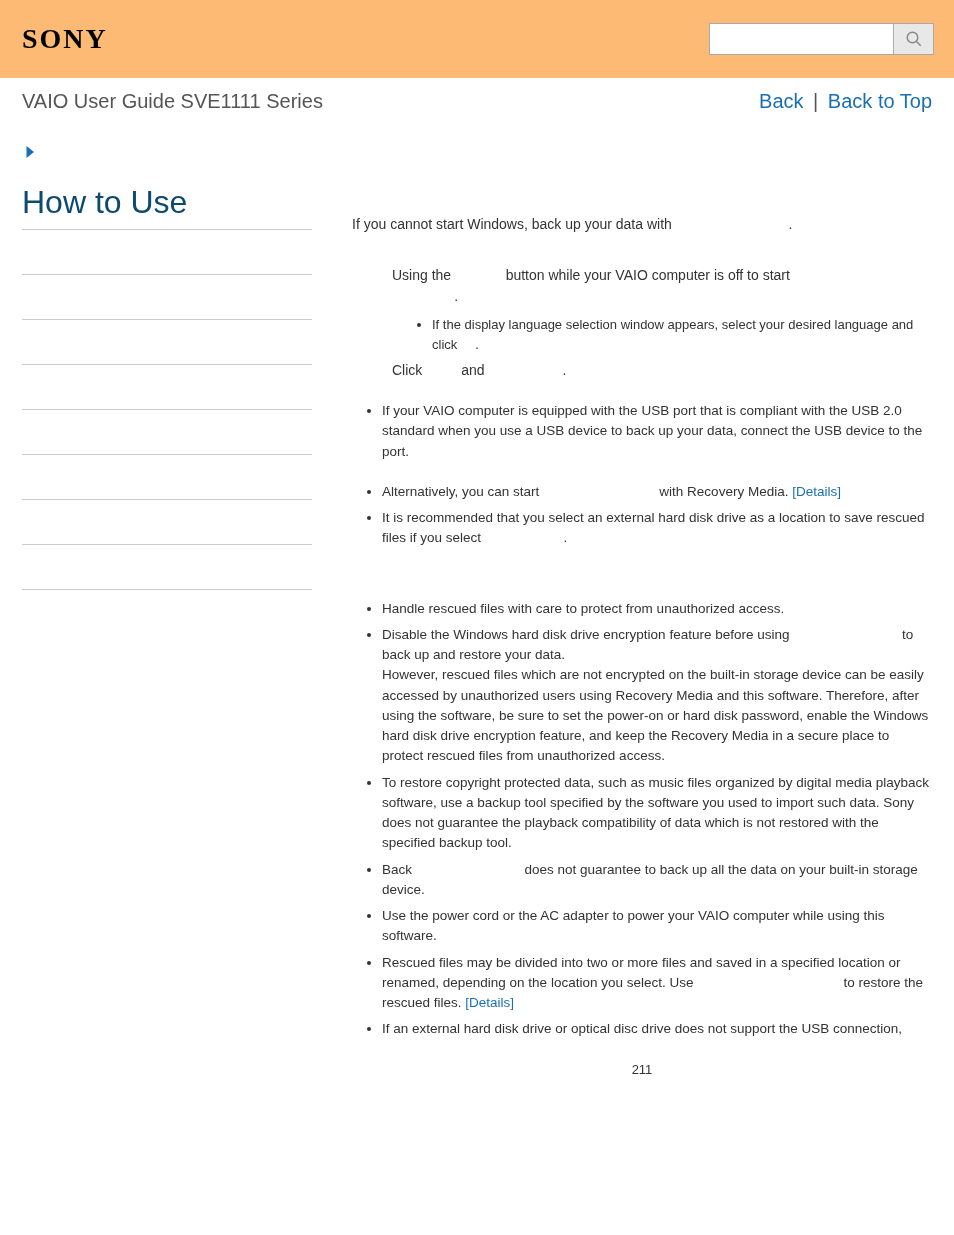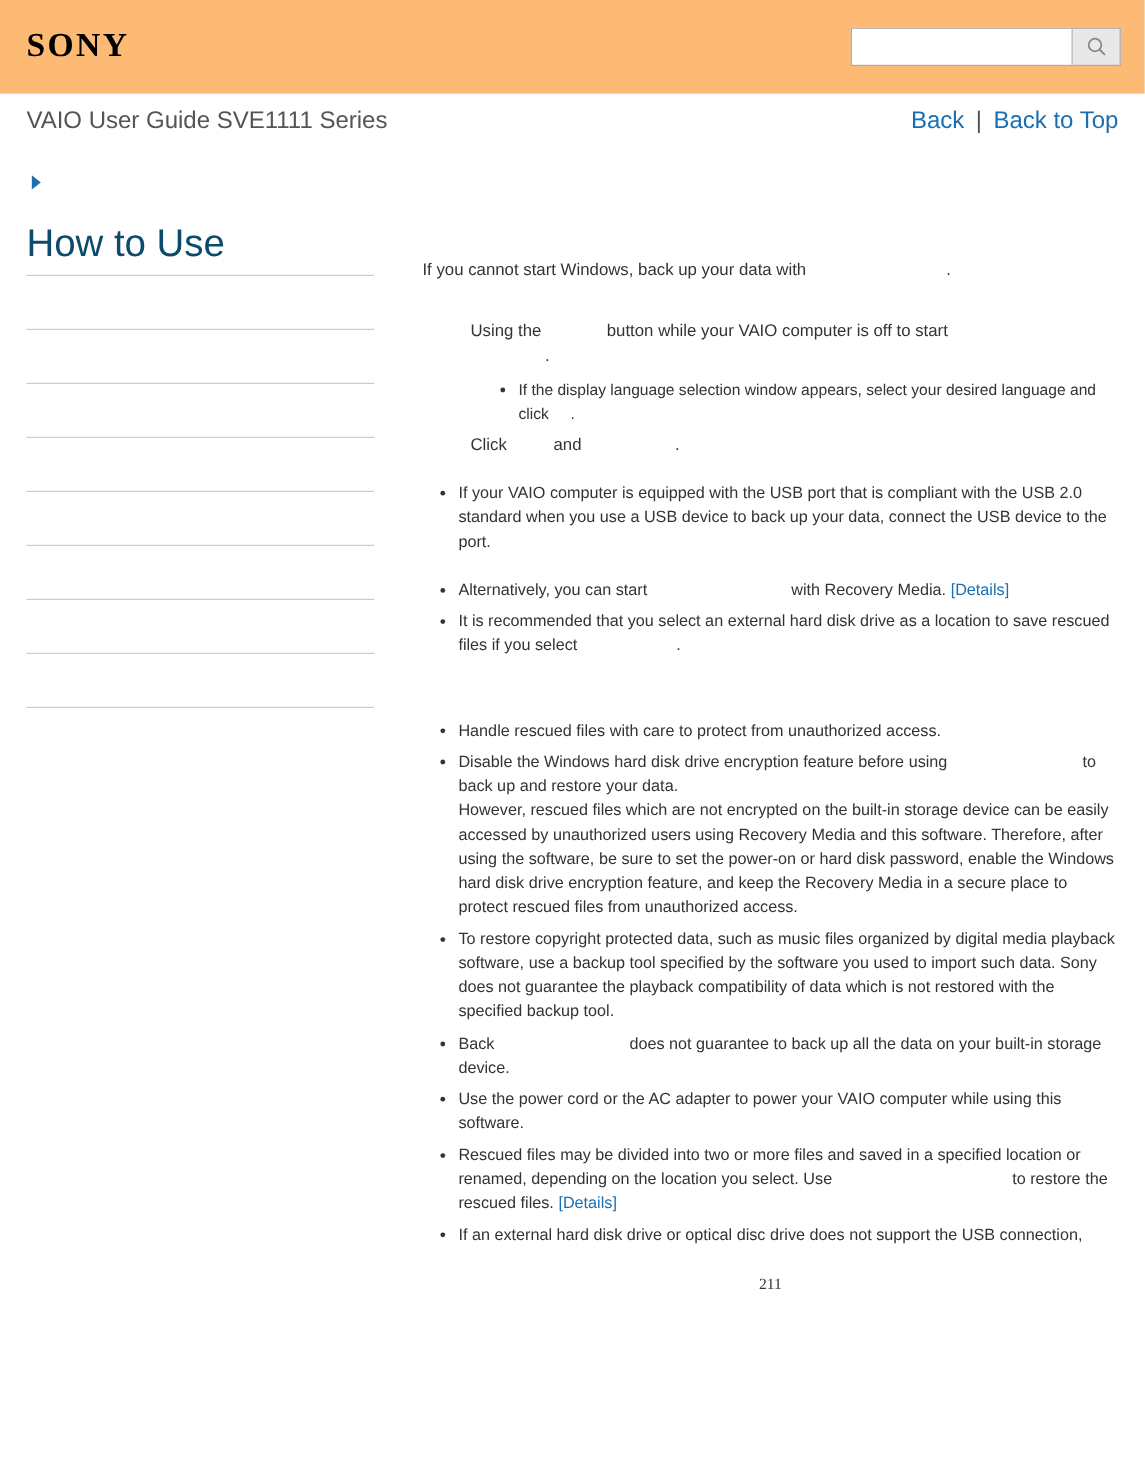--- a/index.html
+++ b/index.html
@@ -24,21 +24,21 @@
   .main p { margin-bottom: 12px; }
   .step-block { margin: 30px 0 20px 40px; }
   .step-line { margin-bottom: 8px; }
   .sub-bullet { margin: 6px 0 6px 20px; }
   .sub-bullet li { list-style: disc; margin-bottom: 4px; margin-left: 20px; font-size: 13px; }
   .sub-step { margin-left: 0; margin-bottom: 8px; }
   .section-block { margin-top: 20px; }
   .bullet-list { margin-left: 20px; }
   .bullet-list li { list-style: disc; margin-bottom: 6px; margin-left: 10px; font-size: 13.5px; }
   .link { color: #1a6fb3; cursor: pointer; }
-  .page-num { text-align: center; font-size: 13px; margin-top: 20px; color: #333; font-family: Liberation Serif, serif; }
+  .page-num { text-align: center; font-size: 13px; margin-top: 20px; color: #333; }
 </style>
 </head>
 <body>
 
 <div class="header-bar">
   <div class="logo">SONY</div>
   <div class="search-wrap">
     <input class="search-input" type="text" placeholder="" style="">
     <button class="search-button">
       <svg viewBox="0 0 24 24">

